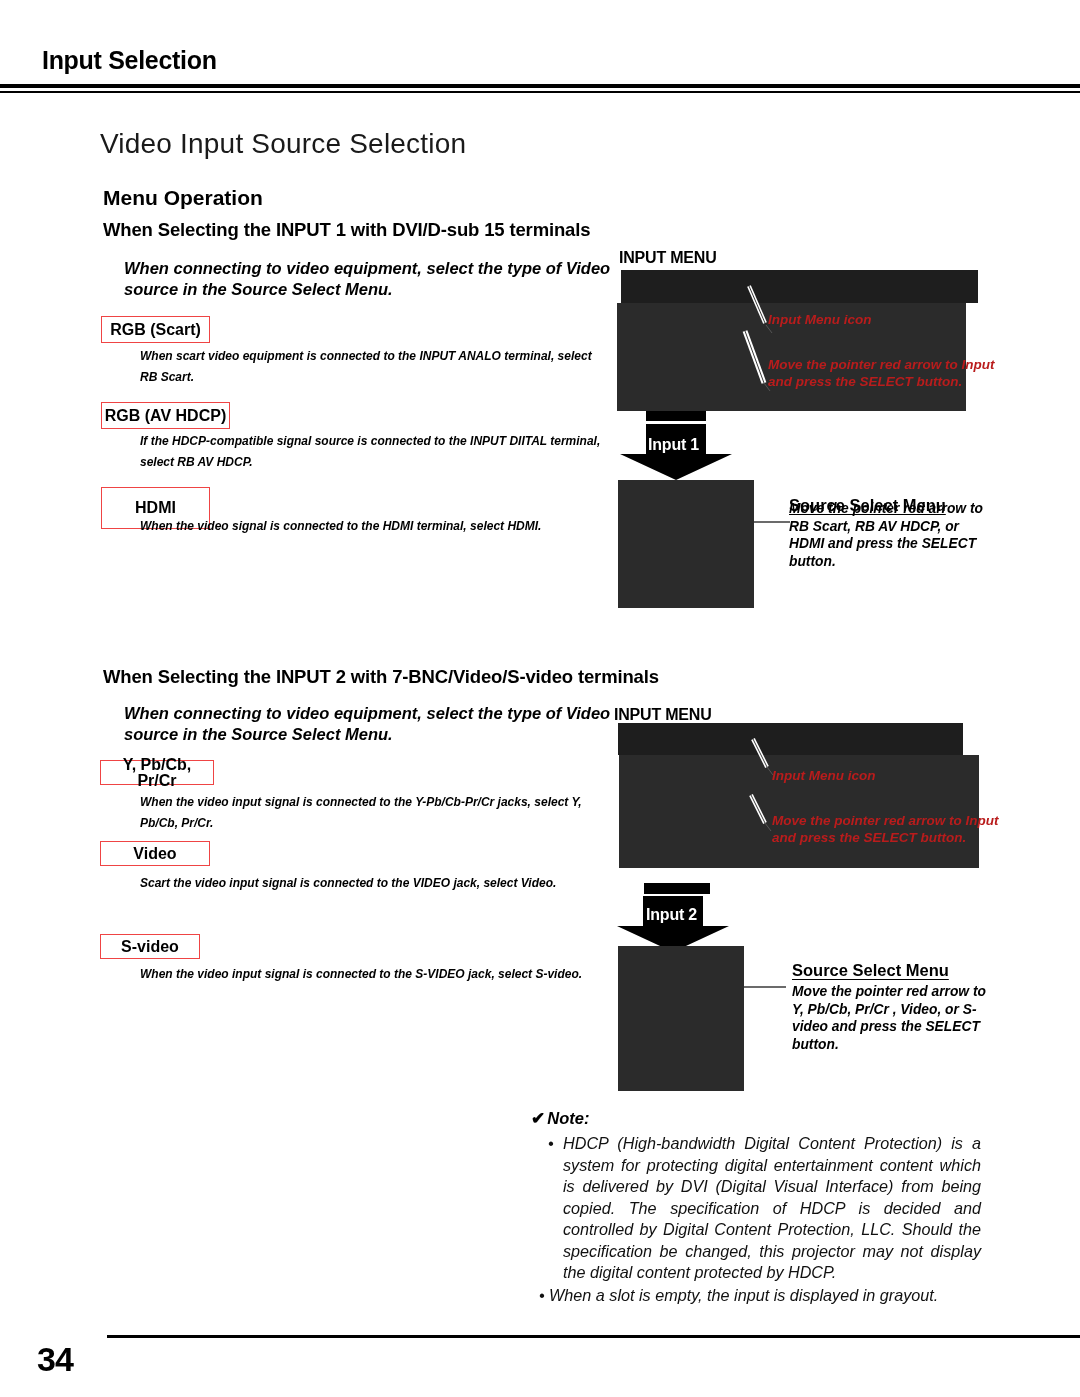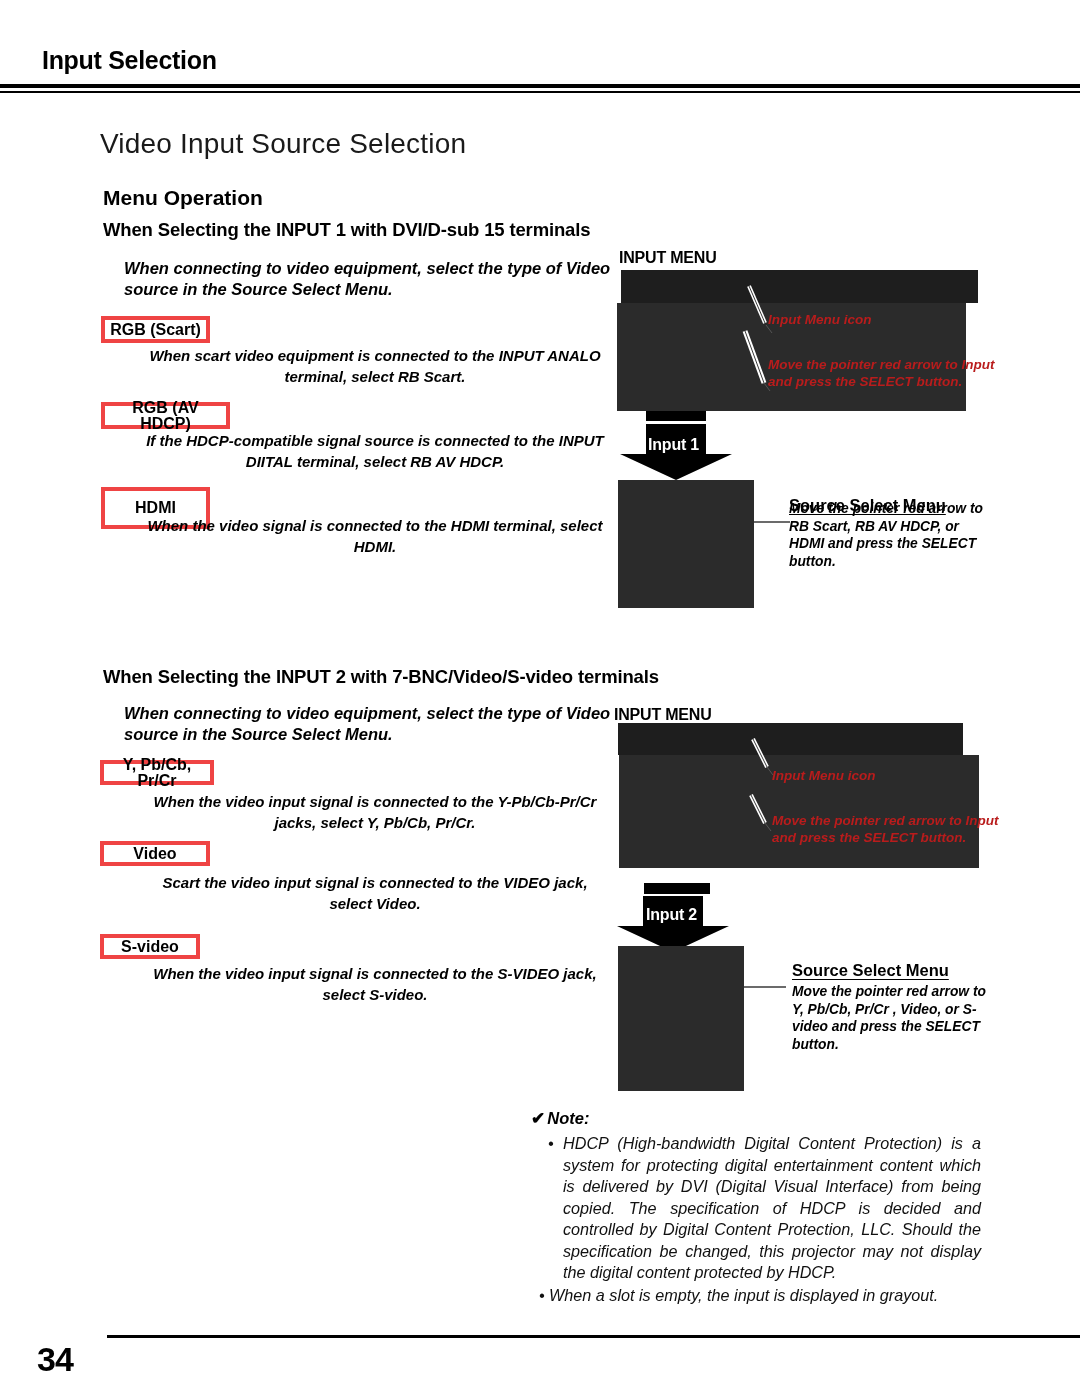--- a/index.html
+++ b/index.html
@@ -81,41 +81,40 @@
     line-height: 21px;
     width: 510px;
     margin-left: 24px;
   }
   #sec1-intro { left: 100px; top: 258px; }
   #sec2-intro { left: 100px; top: 703px; }
 
   
   .chip {
     position: absolute;
-    border: 4px solid #ef4444;
+    border: 1px solid #ef4444;
     background: #fff;
     font-size: 16px;
     font-weight: bold;
     text-align: center;
     box-sizing: border-box;
     line-height: 1;
     display: flex;
     align-items: center;
     justify-content: center;
   }
 
   
   .item-body {
     position: absolute;
-    font-size: 15px;
+    font-size: 12px;
     font-weight: bold;
     font-style: italic;
     line-height: 20.5px;
     width: 470px;
-    text-align: center;
   }
 
   
   .fig-label {
     position: absolute;
     font-size: 16px;
     font-weight: bold;
     letter-spacing: -0.2px;
   }
   .screen-topbar {

